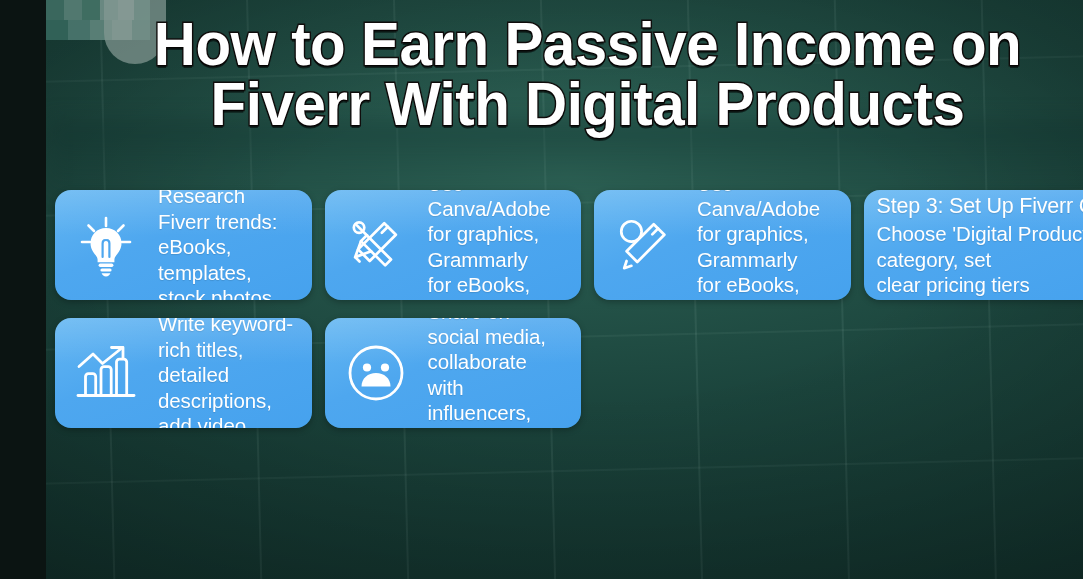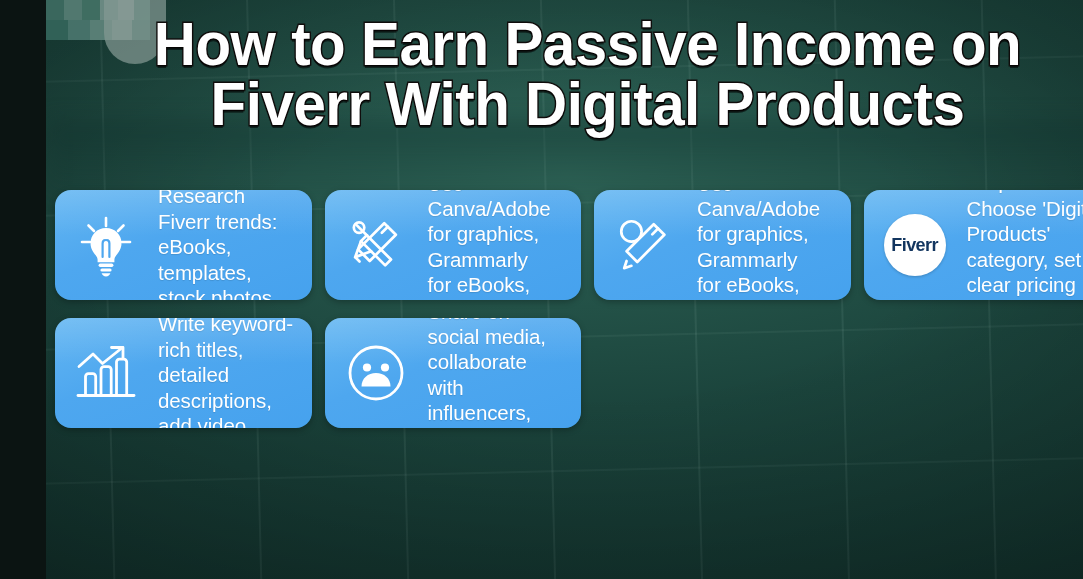--- a/index.html
+++ b/index.html
@@ -275,25 +275,20 @@
         </svg>
       </div>
       <div class="card-body">
         <div class="card-title">Step 2: Create High-Qigital Assets</div>
         <div class="card-desc">Use Canva/Adobe for graphics, Grammarly
 for eBooks, ensure unique value</div>
       </div>
     </div>
 
     <div class="card">
-      <div class="card-icon">
-        <div class="fiverr-logo">
-          <span>Fiverr</span>
-        </div>
-      </div>
       <div class="card-body">
         <div class="card-title">Step 3: Set Up Fiverr Gigs</div>
         <div class="card-desc">Choose 'Digital Products' category, set
 clear pricing tiers</div>
       </div>
     </div>
 
     <div class="card">
       <div class="card-icon">
         <svg width="64" height="62" viewBox="0 0 64 62" aria-hidden="true">

